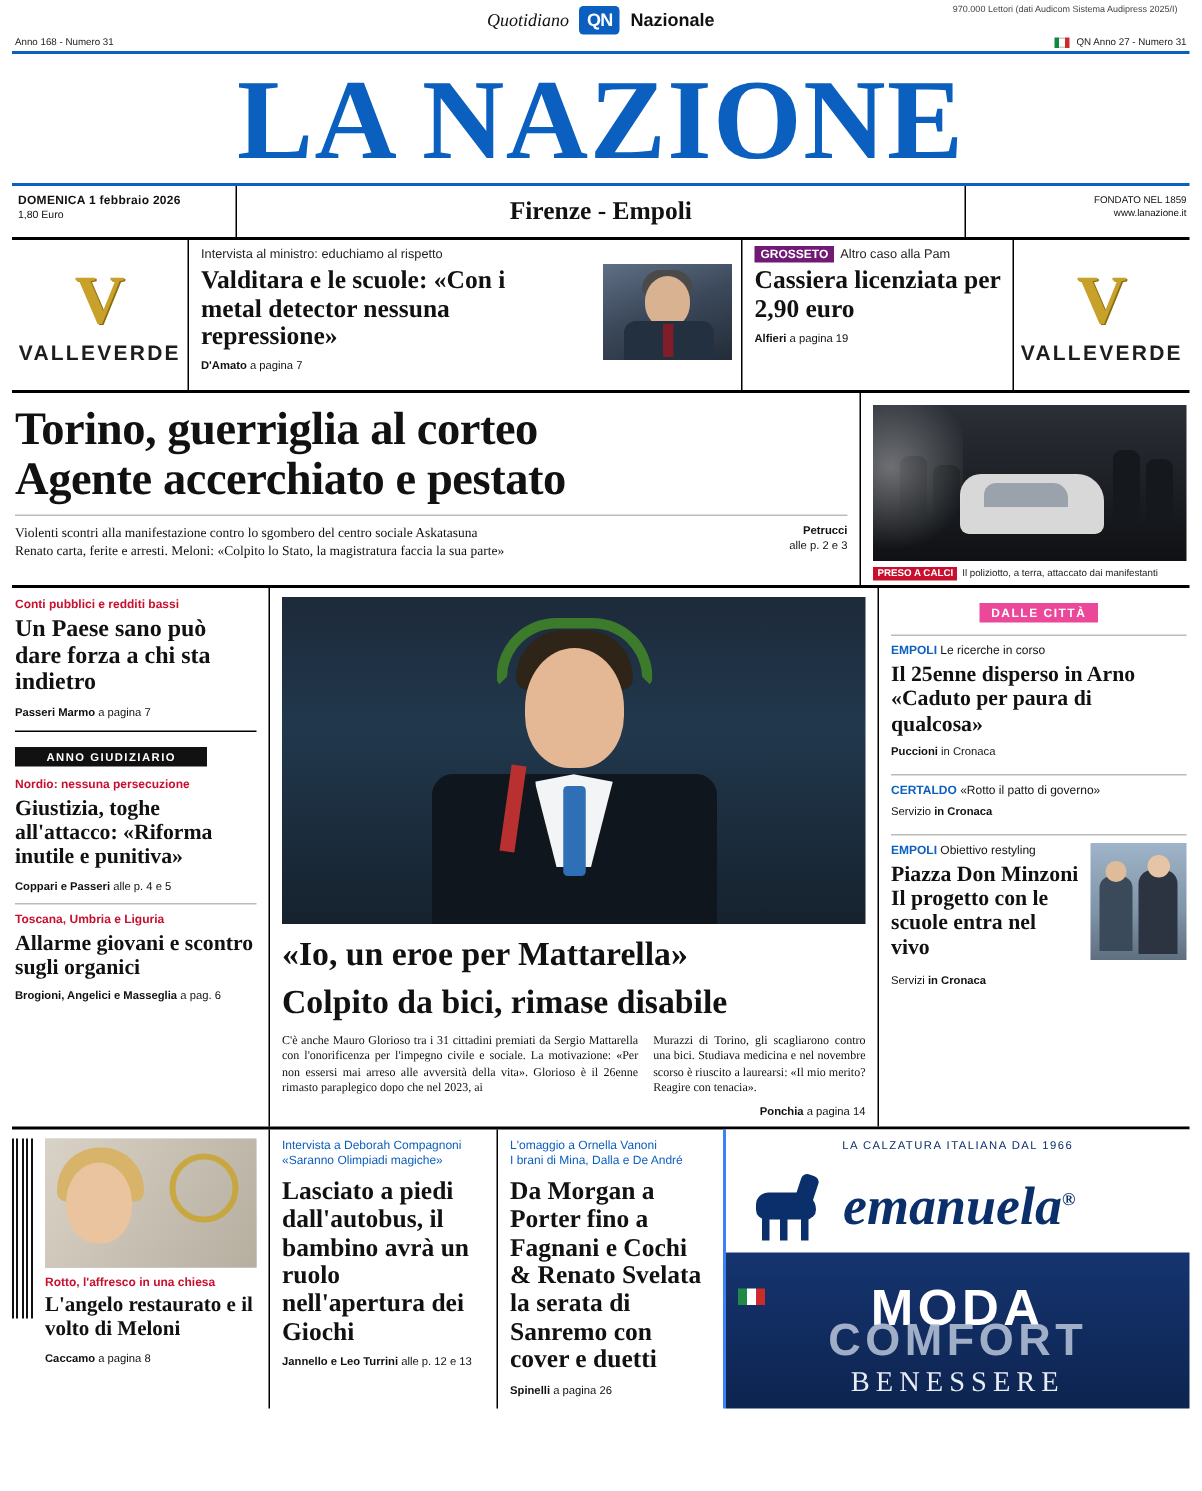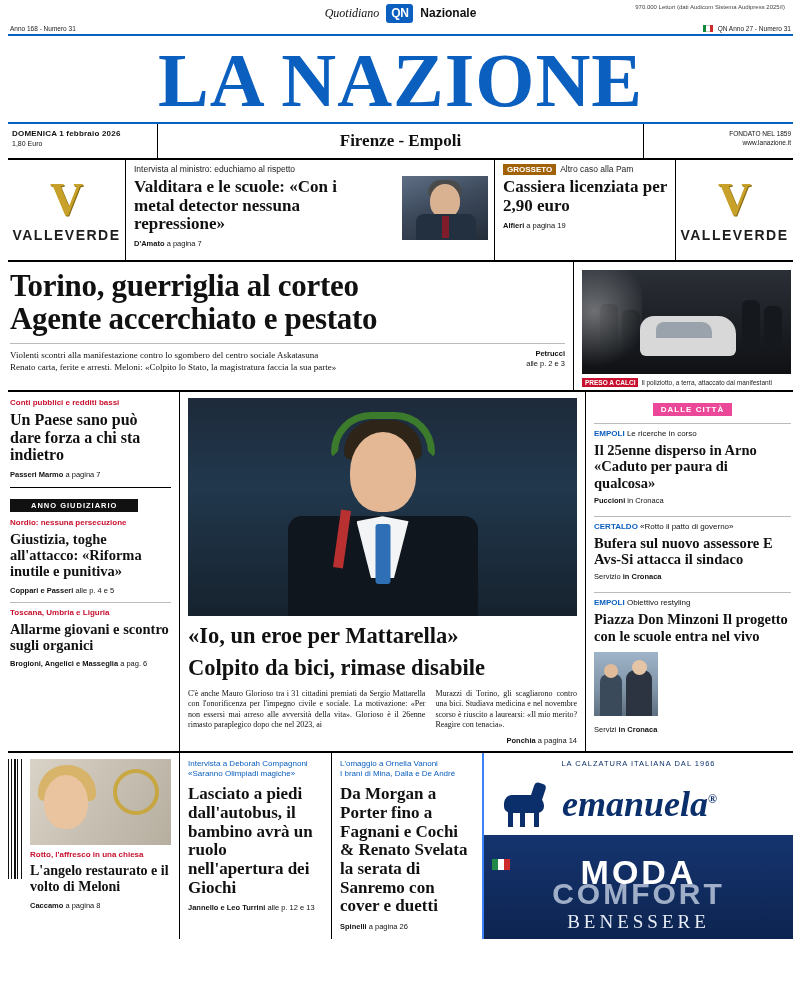--- a/index.html
+++ b/index.html
@@ -71,21 +71,21 @@
   .adv-box.right { border-right: none; border-left: 1px solid #000; }
   .v-logo { font-family: "Liberation Serif", serif; font-size: 46px; font-weight: bold;
             color: #c8a12a; line-height: 1; text-shadow: 1px 1px 0 #8a6d12; }
   .adv-name { font-family: "Liberation Sans", sans-serif; font-size: 14px; letter-spacing: 1.5px;
               font-weight: bold; color: #1d1d1d; margin-top: 4px; }
 
   .promo-cell { padding: 4px 8px; position: relative; }
   .promo-cell.a { flex: 1; border-right: 1px solid #000; }
   .promo-cell.b { width: 180px; }
   .kicker { font-size: 8.5px; font-family: "Liberation Sans", sans-serif; color: #222; }
-  .tag-red { background: #a16207; color: #fff; font-family: "Liberation Sans", sans-serif;
+  .tag-red { background: #701a75; color: #fff; font-family: "Liberation Sans", sans-serif;
              font-size: 8px; font-weight: bold; padding: 1px 4px; margin-right: 4px; }
   .promo-head { font-size: 17px; font-weight: bold; line-height: 1.08; margin-top: 4px; }
   .byline { font-size: 7.5px; font-family: "Liberation Sans", sans-serif; margin-top: 6px; }
   .byline b { font-weight: bold; }
   .promo-photo {
     position: absolute; right: 6px; top: 16px; width: 86px; height: 64px;
     background: linear-gradient(160deg,#5f6f85 0%,#3d4a5c 45%,#232c38 100%);
     overflow: hidden;
   }
   .promo-photo .face { position: absolute; left: 28px; top: 8px; width: 30px; height: 34px;
@@ -156,21 +156,21 @@
   .mid-cols p { margin: 0; font-size: 8px; line-height: 1.3; text-align: justify; }
   .mid-foot { margin-top: 6px; font-size: 7.5px; font-family: "Liberation Sans", sans-serif; }
   .mid-foot b { font-weight: bold; }
 
   .rc-item { padding-bottom: 4px; }
   .rc-kick { font-family: "Liberation Sans", sans-serif; font-size: 8px; }
   .rc-kick .loc { color: #0b5fbe; font-weight: bold; }
   .rc-h { font-size: 14.5px; font-weight: bold; line-height: 1.12; margin-top: 4px; }
   .rc-by { font-size: 7.5px; font-family: "Liberation Sans", sans-serif; margin-top: 5px; }
   .rc-by b { font-weight: bold; }
-  .rc-flex { display: flex; gap: 8px; flex-direction: column; }
+  .rc-flex { display: flex; gap: 8px; }
   .rc-photo { width: 64px; height: 78px; flex: 0 0 64px;
               background: linear-gradient(180deg,#9fb4c8 0%,#7f93a6 60%,#5e6f80 100%); position: relative; overflow:hidden; }
   .rc-photo .p1 { position:absolute; left:6px; top:22px; width:22px; height:50px; background:#3b4a5a; border-radius:8px 8px 0 0;}
   .rc-photo .p2 { position:absolute; left:32px; top:18px; width:26px; height:56px; background:#2b3440; border-radius:9px 9px 0 0;}
   .rc-photo .f1 { position:absolute; left:10px; top:12px; width:14px; height:14px; background:#e0bb99; border-radius:50%;}
   .rc-photo .f2 { position:absolute; left:38px; top:8px; width:15px; height:15px; background:#e6c5a6; border-radius:50%;}
 
   
   .bottom { display: flex; height: 186px; }
   .barcode { width: 14px; padding-top: 6px; }
@@ -397,21 +397,20 @@
         </div>
       </div>
 
       <div class="sep-thin"></div>
 
       <div class="rc-item">
         <div class="rc-kick">
           <span class="loc">CERTALDO</span>
           <span>«Rotto il patto di governo»</span>
         </div>
-        <div class="rc-h">Bufera sul nuovo assessore E Avs-Si attacca il sindaco</div>
         <div class="rc-by">
           <span>Servizio</span><b> in Cronaca</b>
         </div>
       </div>
 
       <div class="sep-thin"></div>
 
       <div class="rc-item rc-flex">
         <div style="flex:1">
           <div class="rc-kick">

